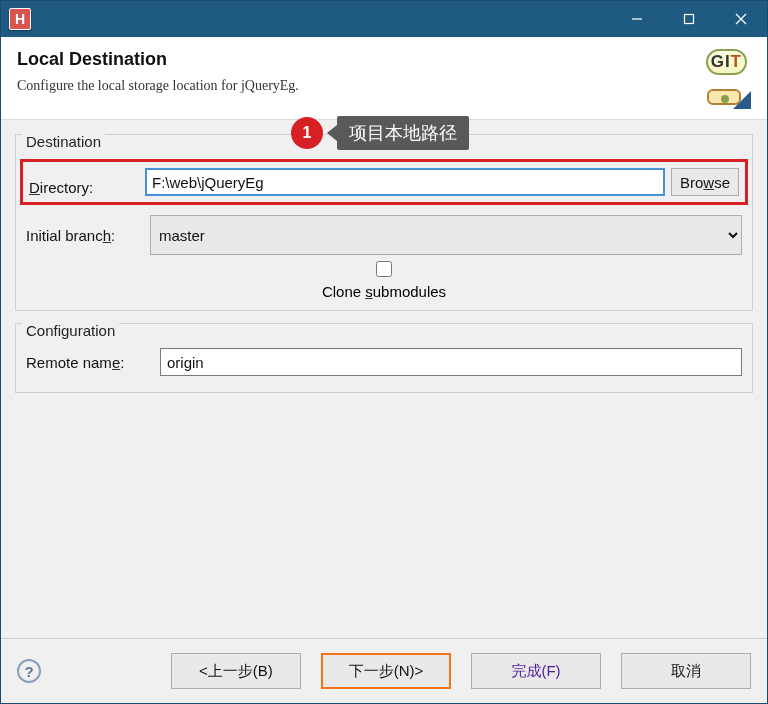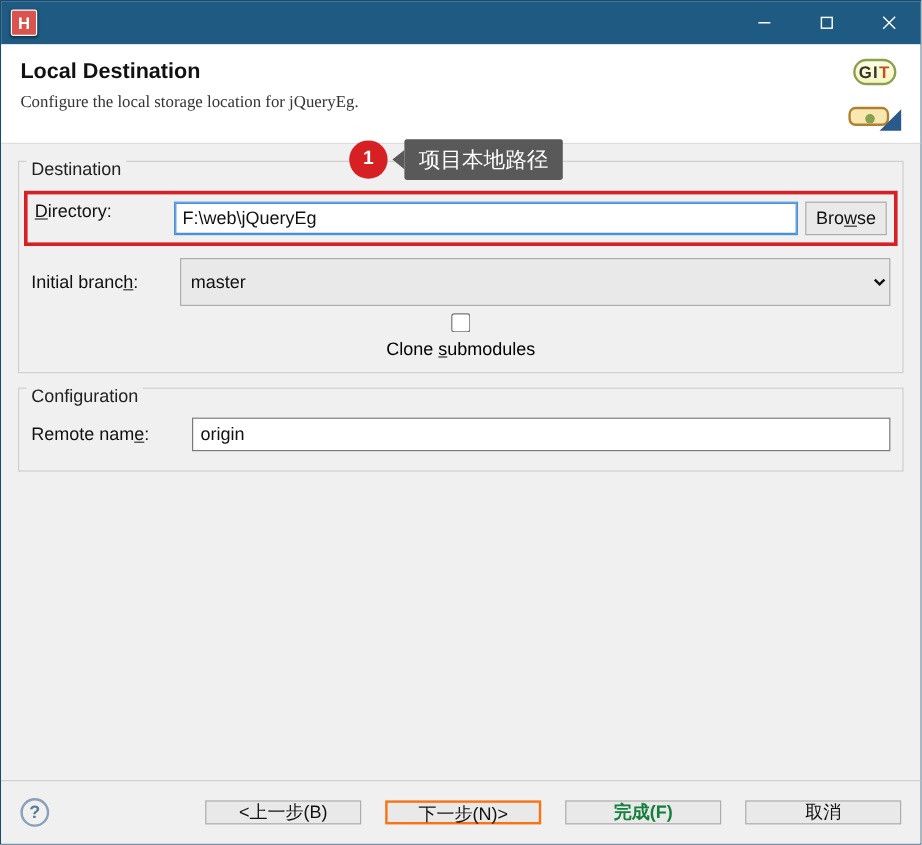--- a/index.html
+++ b/index.html
@@ -11,21 +11,21 @@
 .titlebar .icon { width: 22px; height: 22px; margin: 0 6px 0 8px; background: #d9534f; border: 1px solid #fff; border-radius: 2px; display: flex; align-items: center; justify-content: center; color:#fff; font-weight: bold; font-size: 14px; box-shadow: 0 1px 2px rgba(0,0,0,0.4); }
 .titlebar .title { font-size: 15px; flex: 0 0 auto; }
 .titlebar .spacer { flex: 1; }
 .titlebar .winbtn { width: 52px; height: 36px; display: flex; align-items: center; justify-content: center; color: #fff; font-size: 14px; }
 .titlebar .winbtn svg { width: 12px; height: 12px; stroke: #fff; stroke-width: 1.2; fill: none; }
 
 .header { background: #fff; padding: 12px 16px 10px 16px; display: flex; border-bottom: 1px solid #ddd; position: relative; }
 .header-text h1 { font-size: 18px; font-weight: bold; color: #111; }
 .header-text p { font-size: 14px; color: #333; margin-top: 8px; font-family: Liberation Serif, serif; }
 .header-icon { margin-left: auto; width: 66px; height: 60px; position: relative; }
-.git-badge { position: absolute; top: 0; right: 4px; background: linear-gradient(#fdfde0,#f5f5c0); border: 2px solid #8aa050; border-radius: 13px; padding: 1px 3px; font-weight: bold; font-size: 14px; color: #333; letter-spacing: 1px; }
+.git-badge { position: absolute; top: 0; right: 4px; background: linear-gradient(#fdfde0,#f5f5c0); border: 2px solid #8aa050; border-radius: 13px; padding: 1px 3px; font-weight: bold; font-size: 17px; color: #333; letter-spacing: 1px; }
 .git-badge span.t { color: #c05020; }
 .repo-shape { position: absolute; bottom: 4px; right: 10px; width: 34px; height: 16px; border: 2px solid #b08030; background: #f8e8b0; border-radius: 6px; }
 .repo-shape::after { content:""; position:absolute; left:12px; top:4px; width:8px; height:8px; background:#8aa050; border-radius:50%; }
 .corner-tri { position:absolute; right:0; bottom:0; width:0; height:0; border-right: 18px solid #2a5a8a; border-top: 18px solid transparent; }
 
 .body-area { flex: 1; background: #f0f0f0; padding: 14px 14px 14px 14px; position: relative; }
 
 .group { border: 1px solid #cfcfcf; border-radius: 0; margin-bottom: 12px; padding: 10px 10px; background: #f0f0f0; }
 .group-title { position: relative; top: -20px; left: -4px; background: #f0f0f0; padding: 0 4px; font-size: 15px; color: #222; display: inline-block; margin-bottom: -16px; }
 
@@ -36,33 +36,33 @@
 input.textfield { flex: 1; height: 28px; border: 1px solid #7a7a7a; background: #fff; font-size: 15px; padding: 12px 6px; color: #111; }
 input.textfield.blue { border: 1px solid #4a90d9; box-shadow: 0 0 0 1px #4a90d9 inset; }
 
 button.browse { height: 28px; padding: 0 8px; background: #e9e9e9; border: 1px solid #adadad; font-size: 15px; color: #111; }
 
 select.combo { flex: 1; height: 40px; border: 1px solid #adadad; background: #e9e9e9; font-size: 15px; padding: 2px 4px; color: #111; }
 
 .chk { display: flex; align-items: center; gap: 6px; font-size: 15px; margin-top: 2px; flex-direction: column; }
 .chk input { width: 16px; height: 16px; }
 
-.redbox { border: 3px solid #d62024; padding: 6px 6px; margin: -12px -6px 10px -6px; display: flex; align-items: flex-start; gap: 6px; }
+.redbox { border: 3px solid #d62024; padding: 6px 6px; margin: -12px -6px 10px -6px; display: flex; align-items: flex-end; gap: 6px; }
 
 .annotation { position: absolute; top: -4px; left: 290px; display: flex; align-items: center; z-index: 10; }
 .anno-circle { width: 32px; height: 32px; background: #d62024; border-radius: 50%; color:#fff; display:flex; align-items:center; justify-content:center; font-size:16px; font-weight:bold; }
 .anno-tip { position: relative; margin-left: 14px; background: #595959; color:#fff; font-size: 18px; padding: 5px 12px; border-radius: 2px; }
 .anno-tip::before { content:""; position:absolute; left:-10px; top:50%; transform: translateY(-50%); border-right: 10px solid #595959; border-top: 8px solid transparent; border-bottom: 8px solid transparent; }
 
 .footer { border-top: 1px solid #cfcfcf; background: #f0f0f0; padding: 14px 16px; display: flex; align-items: center; gap: 16px; }
 .help { width: 24px; height: 24px; border: 2px solid #8aa0b8; border-radius: 50%; display:flex; align-items:center; justify-content:center; color:#5a7a98; font-size:15px; font-weight:bold; }
 .footer-spacer { flex: 1; }
-.btn { height: 20px; min-width: 130px; padding: 0 14px; background: #e9e9e9; border: 1px solid #adadad; font-size: 15px; color: #111; }
+.btn { height: 36px; min-width: 130px; padding: 0 14px; background: #e9e9e9; border: 1px solid #adadad; font-size: 15px; color: #111; }
 .btn.primary { border: 2px solid #f97316; }
-.btn.disabled { color: #15803d; font-weight: bold; }
+.btn.disabled { color: #4c1d95; }
 .btn + .btn { margin-left: 4px; }
 </style>
 </head>
 <body>
 
 <div class="window">
 
   <div class="titlebar">
     <div class="icon">H</div>
     <div class="spacer"></div>

